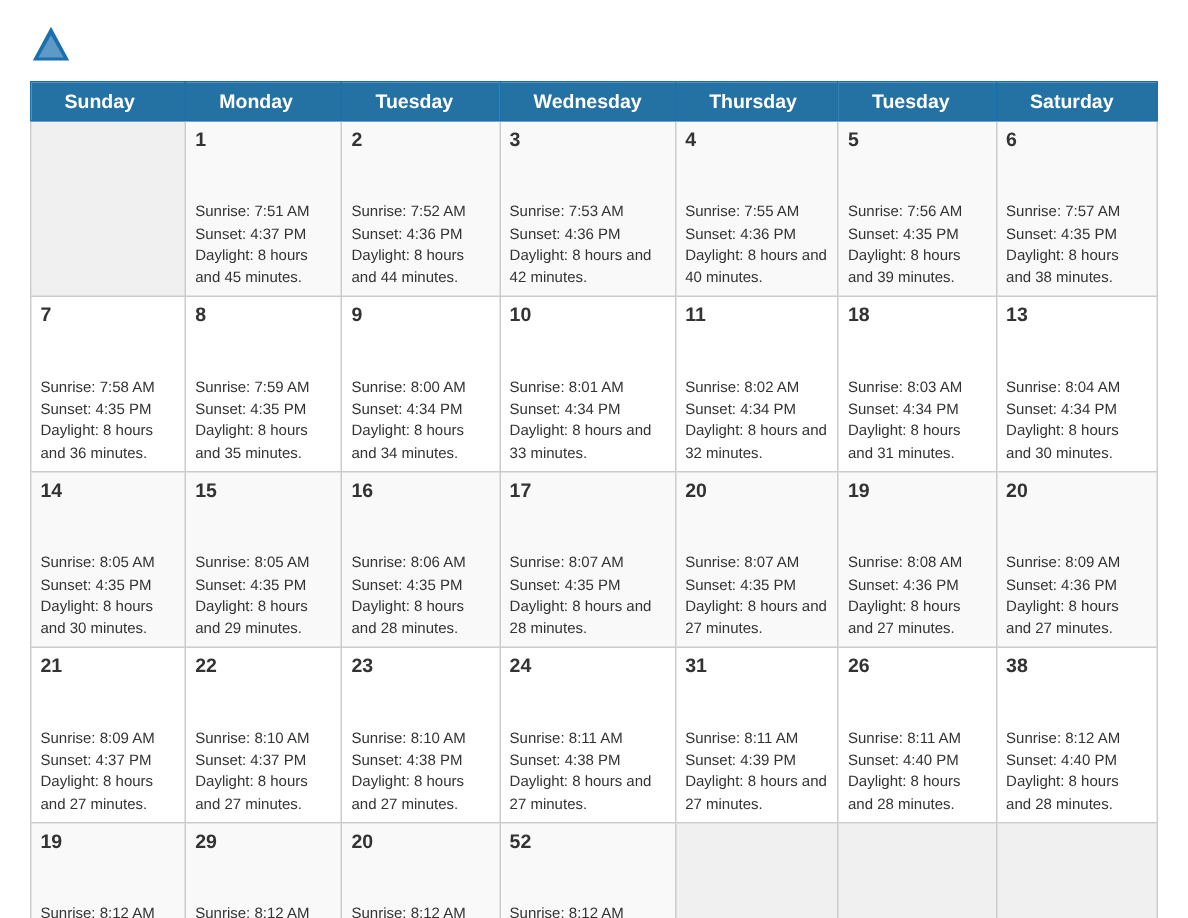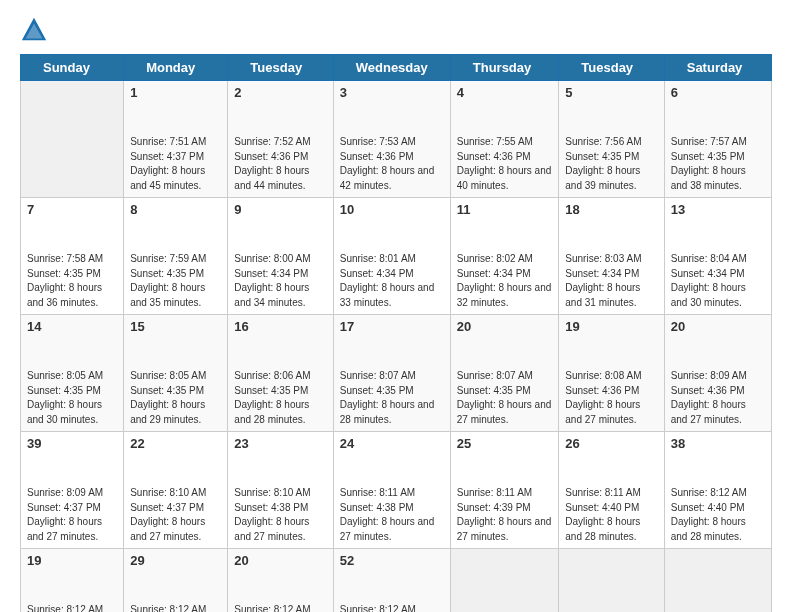--- a/index.html
+++ b/index.html
@@ -253,21 +253,21 @@
           </td>
           <td>
             <span class="day-number">20</span>
         <div class="day-detail">
           Sunrise: 8:09 AM<br>Sunset: 4:36 PM<br>Daylight: 8 hours and 27 minutes.
         </div>
           </td>
         </tr>
         <tr>
           <td>
-            <span class="day-number">39</span>
+            <span class="day-number">21</span>
         <div class="day-detail">
           Sunrise: 8:09 AM<br>Sunset: 4:37 PM<br>Daylight: 8 hours and 27 minutes.
         </div>
           </td>
           <td>
             <span class="day-number">22</span>
         <div class="day-detail">
           Sunrise: 8:10 AM<br>Sunset: 4:37 PM<br>Daylight: 8 hours and 27 minutes.
         </div>
           </td>
@@ -277,21 +277,21 @@
           Sunrise: 8:10 AM<br>Sunset: 4:38 PM<br>Daylight: 8 hours and 27 minutes.
         </div>
           </td>
           <td>
             <span class="day-number">24</span>
         <div class="day-detail">
           Sunrise: 8:11 AM<br>Sunset: 4:38 PM<br>Daylight: 8 hours and 27 minutes.
         </div>
           </td>
           <td>
-            <span class="day-number">25</span>
+            <span class="day-number">31</span>
         <div class="day-detail">
           Sunrise: 8:11 AM<br>Sunset: 4:39 PM<br>Daylight: 8 hours and 27 minutes.
         </div>
           </td>
           <td>
             <span class="day-number">26</span>
         <div class="day-detail">
           Sunrise: 8:11 AM<br>Sunset: 4:40 PM<br>Daylight: 8 hours and 28 minutes.
         </div>
           </td>

